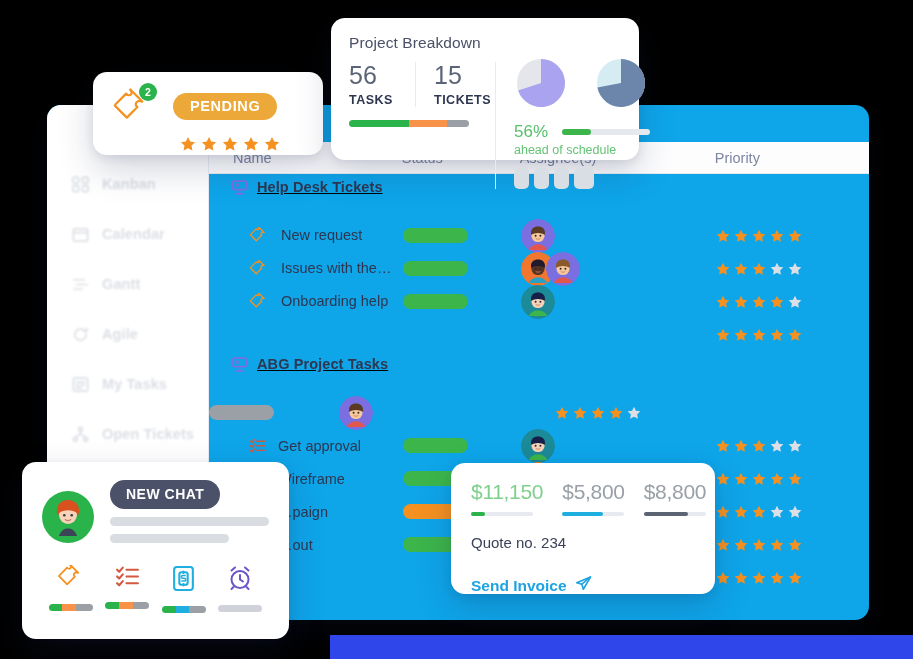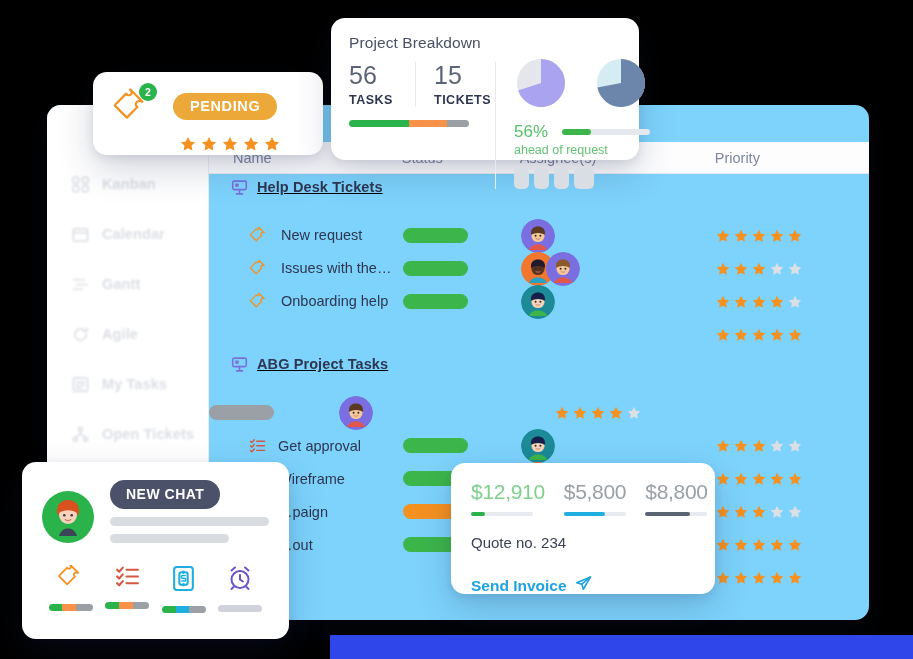--- a/index.html
+++ b/index.html
@@ -8,21 +8,21 @@
     background: #000000;
     font-family: "Liberation Sans", sans-serif;
     overflow: hidden;
   }
   #stage { position: relative; width: 913px; height: 659px; }
 
   
   .app-window {
     position: absolute; left: 47px; top: 105px;
     width: 822px; height: 515px;
-    background: #7dd3fc;
+    background: #0ea5e9;
     border-radius: 14px;
     box-shadow: 0 12px 34px rgba(25,35,70,.17), 0 2px 8px rgba(25,35,70,.10);
     overflow: hidden;
   }
   .sidebar {
     position: absolute; left: 0; top: 0; width: 162px; height: 100%;
     background: #ffffff;
     border-right: 1px solid #e9edf3;
     padding-top: 62px;
   }
@@ -705,35 +705,35 @@
               <path id="pie2" fill="#6b85ab" d="M18 18 L18 2 A16 16 0 1 1 2.28 21.00 Z"></path>
             </svg>
           </span>
         </div>
         <div class="pct-row">
           <span class="pct">56%</span>
           <span class="thin-track">
             <span class="thin-fill" id="pct-fill" style="width: 33%;"></span>
           </span>
         </div>
-        <div class="pct-sub">ahead of request</div>
+        <div class="pct-sub">ahead of schedule</div>
         <div class="chips" id="bd-chips">
             <span class="chip"></span>
             <span class="chip"></span>
             <span class="chip"></span>
             <span class="chip wide"></span>
           </div>
       </div>
     </div>
   </div>
 
   <div class="card" id="invoice-card">
     <div class="inv-row" id="inv-amounts">
         <div class="inv-col">
-          <div class="inv-amt" style="color:#7ed08d">$12,910</div>
+          <div class="inv-amt" style="color:#7ed08d">$11,150</div>
           <div class="inv-track">
             <span class="inv-fill" style="width:22%;background:#2ab34a"></span>
           </div>
         </div>
         <div class="inv-col">
           <div class="inv-amt" style="color:#9aa0a6">$5,800</div>
           <div class="inv-track">
             <span class="inv-fill" style="width:66%;background:#1eaee0"></span>
           </div>
         </div>

